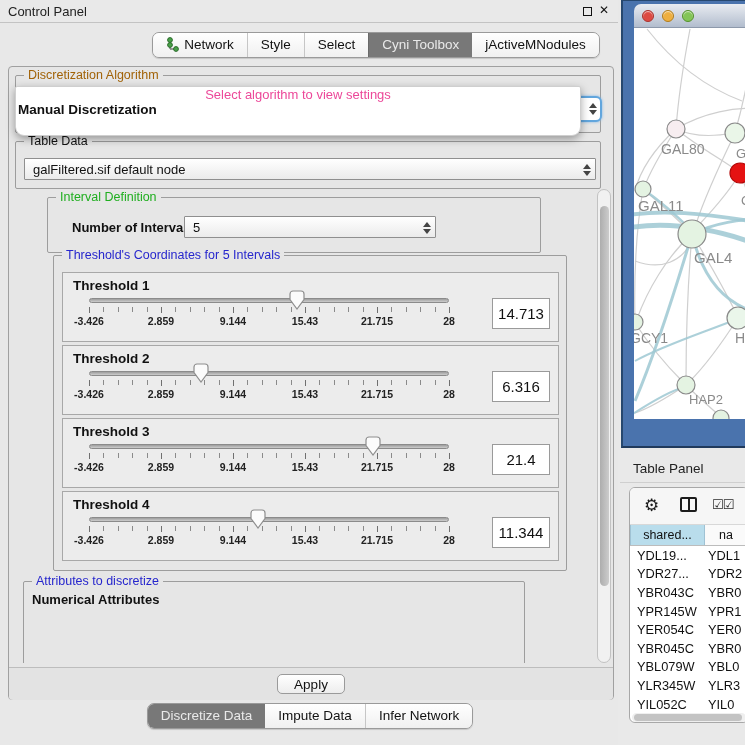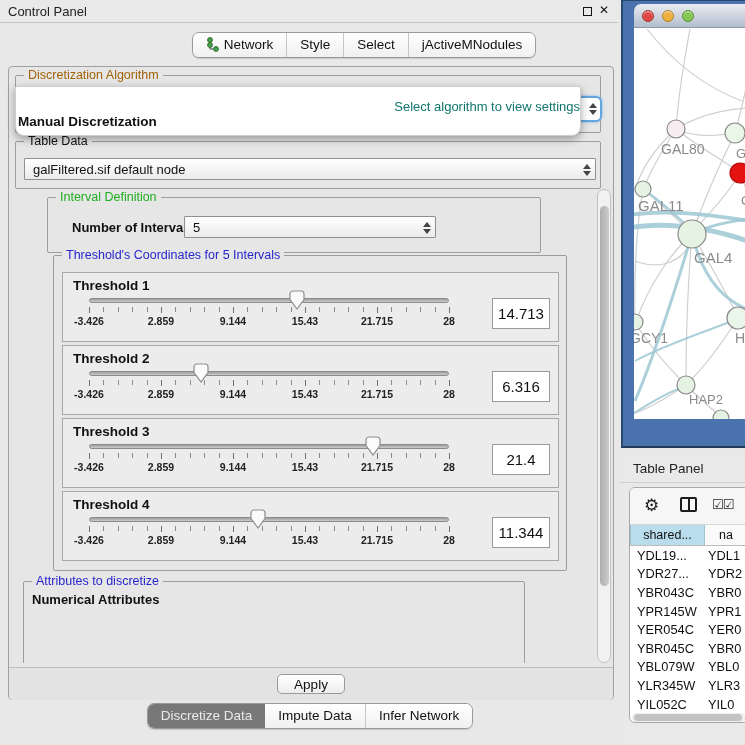--- a/index.html
+++ b/index.html
@@ -10,21 +10,21 @@
 
   
   #cp-titlebar { left:0; top:0; width:618px; height:23px; background:#e9e9e9;
     border-bottom:1px solid #c3c3c3; }
   #cp-title { left:8px; top:4px; font-size:13px; color:#222; }
   #float-btn { right:26px; top:7px; width:9px; height:9px; border:1.6px solid #111; background:transparent; }
   #close-btn { right:9px; top:3px; font-size:12px; font-weight:bold; color:#111; }
 
   
   .tabbar { display:flex; justify-content:center; }
-  #top-tabs { left:0; top:32px; width:728px; }
+  #top-tabs { left:12px; top:32px; width:728px; }
   #bottom-tabs { left:0; top:703px; width:620px; }
   .tabgroup { display:flex; border:1px solid #9a9a9a; border-radius:7px; overflow:hidden;
     box-shadow:0 1px 1px rgba(0,0,0,.15); }
   .tab { display:flex; align-items:center; gap:5px; padding:4px 13px 5px;
     background:linear-gradient(#ffffff,#f0f0f0); font-size:13.5px; color:#111; cursor:default; }
   .tab + .tab { border-left:1px solid #c6c6c6; }
   .tab.selected { background:#787878; color:#e9e9e9; border-left-color:#6a6a6a; }
   .tab.selected + .tab { border-left:none; }
 
   
@@ -42,21 +42,21 @@
   
   #algo-group { left:6px; top:8px; width:586px; height:58px; }
   #algo-combo { position:absolute; left:556px; top:20px; width:30px; height:26px;
     background:#fff; border:2px solid #62a6dd; border-radius:6px; box-shadow:0 0 3px #7db4e4; }
   #algo-combo .spin { position:absolute; right:3px; top:3px; }
 
   
   #algo-popup { left:6px; top:19px; width:566px; height:50px; background:#fff;
     border:1px solid #cfcfcf; border-radius:2px 2px 9px 9px;
     box-shadow:0 3px 8px rgba(0,0,0,.35); z-index:40; }
-  #popup-hint { text-align:right; font-size:13px; color:#0f766e; padding-top:12px; }
+  #popup-hint { text-align:center; font-size:13px; color:#ec4899; padding-top:0; }
   .popup-item { font-size:13.5px; color:#111; padding:0 2px; line-height:16px; }
   .popup-item.bold { font-weight:bold; }
 
   
   #tabledata-group { left:6px; top:74px; width:586px; height:48px; }
   .combo { position:absolute; height:22px; background:linear-gradient(#ffffff,#ebebeb);
     border:1px solid #8f8f8f; border-radius:1px; font-size:13px; display:flex; align-items:center;
     padding-left:8px; }
   .combo .spin { position:absolute; right:4px; top:3px; }
   .spin { width:9px; height:16px; display:flex; flex-direction:column; align-items:center; justify-content:center; gap:2px; }
@@ -165,20 +165,23 @@
             <circle cx="4" cy="8" r="2.4" fill="#4aa24a" stroke="#2c6b2c"></circle>
             <circle cx="10" cy="12" r="2.4" fill="#4aa24a" stroke="#2c6b2c"></circle>
           </svg>
           <span>Network</span>
         </div>
         <div class="tab">
           <span>Style</span>
         </div>
         <div class="tab">
           <span>Select</span>
+        </div>
+        <div class="tab selected">
+          <span>Cyni Toolbox</span>
         </div>
         <div class="tab">
           <span>jActiveMNodules</span>
         </div>
       </div>
   </div>
 
   <div class="abs" id="cp-outer">
 
     <div class="group" id="algo-group">

